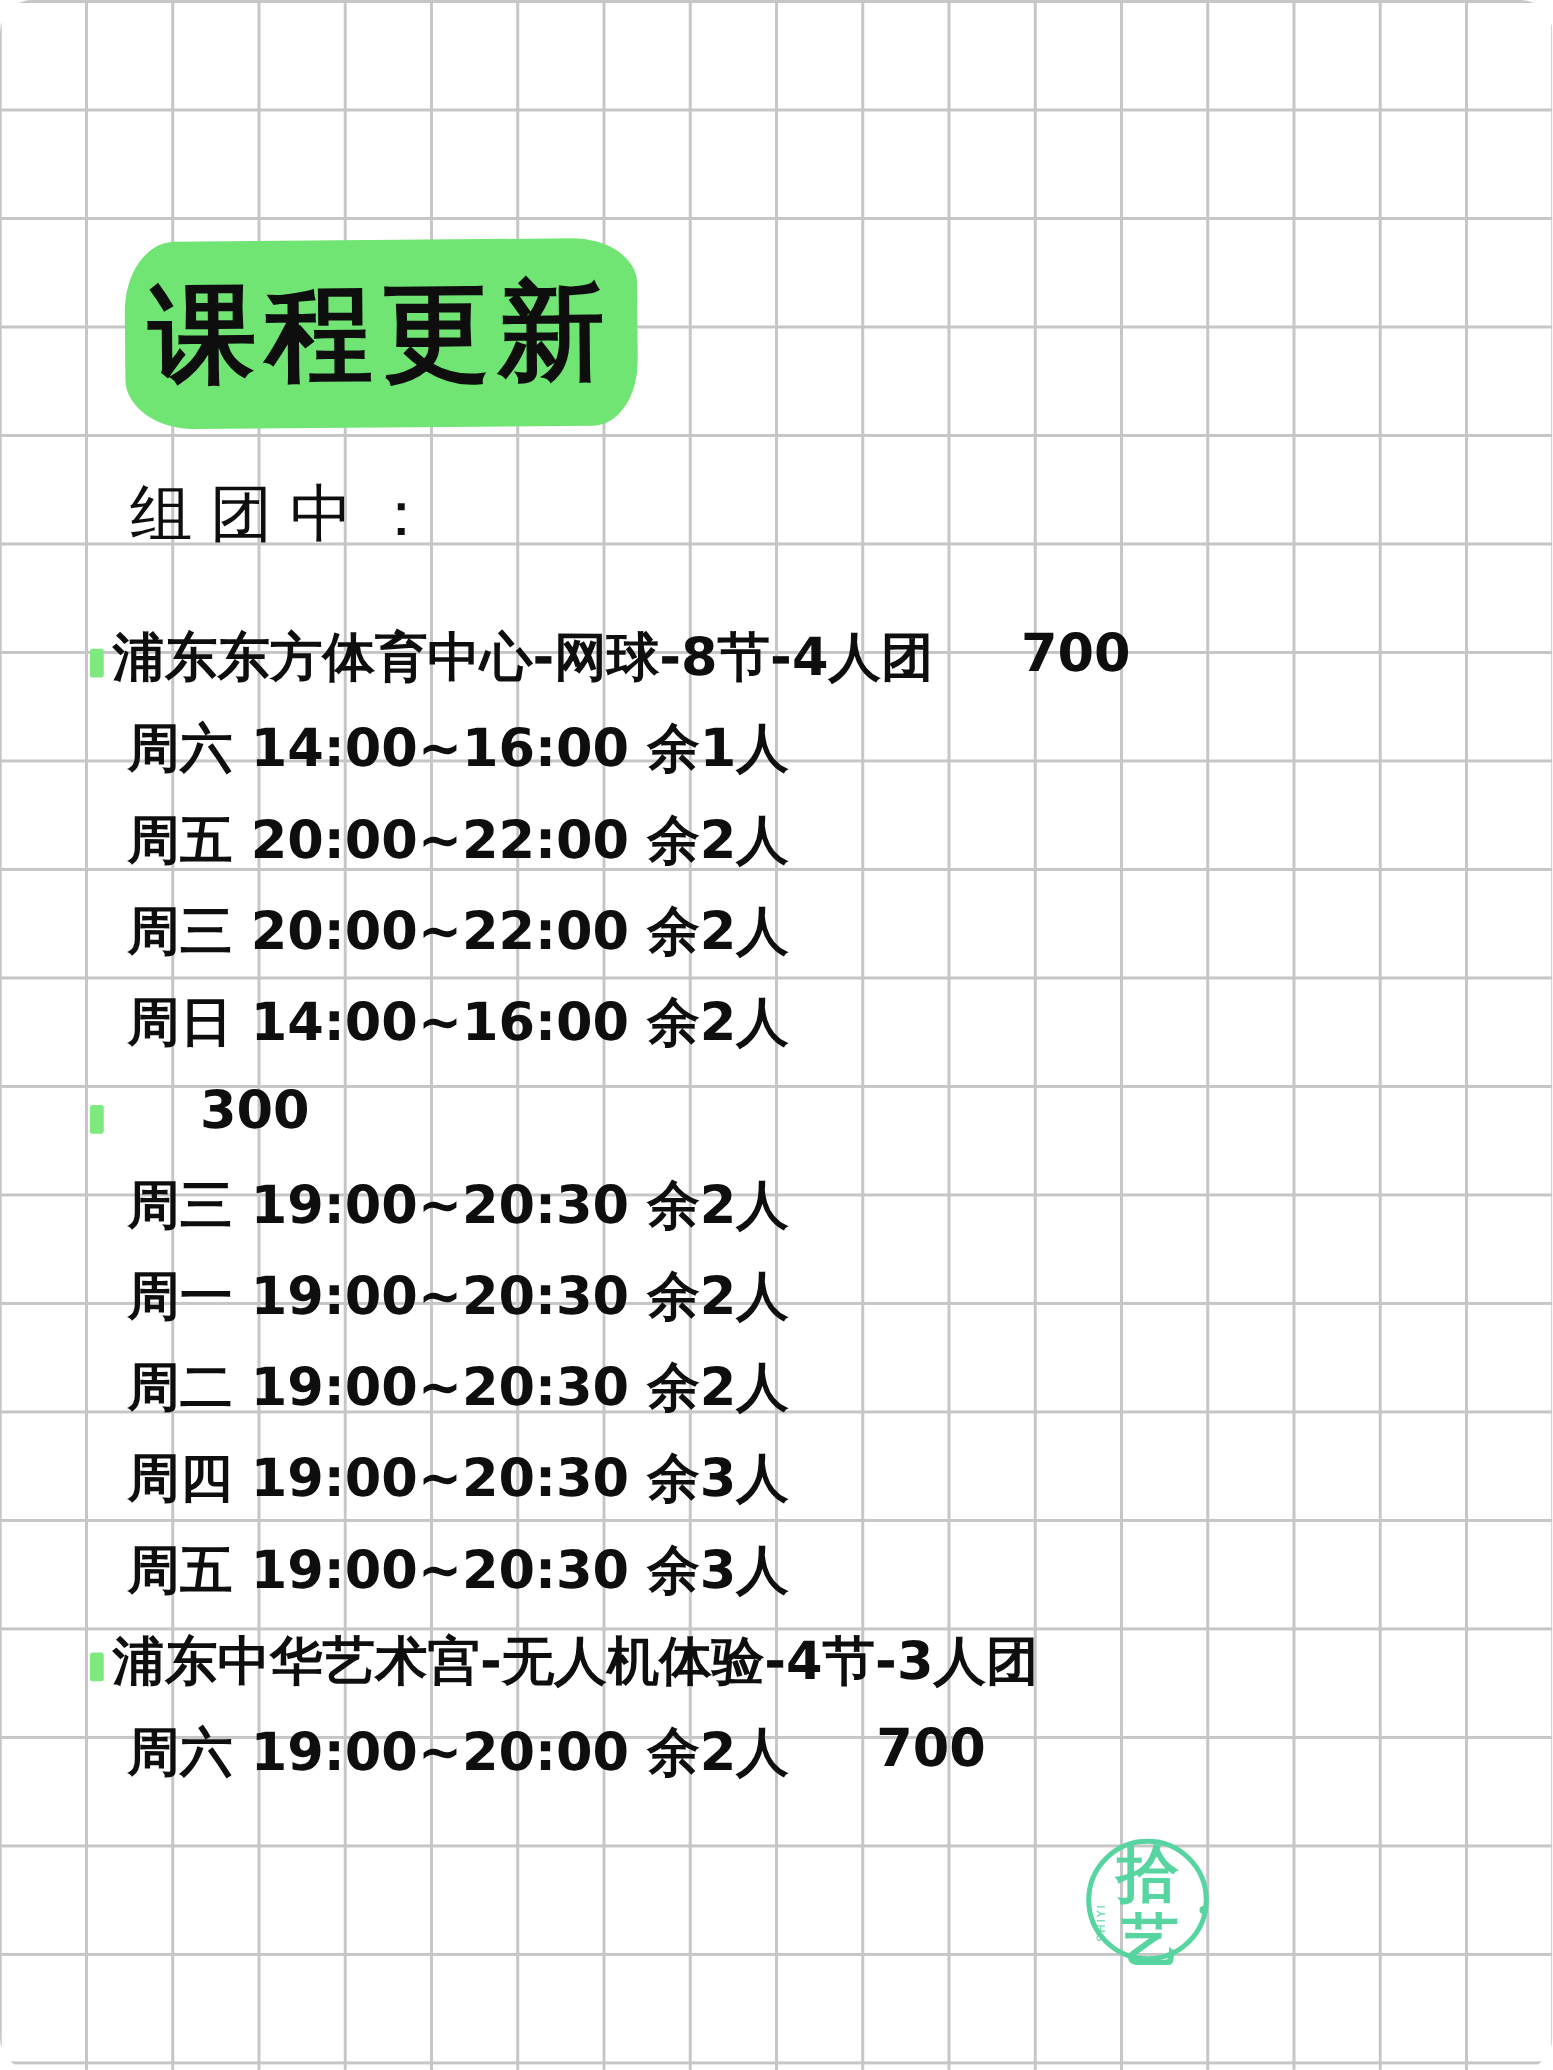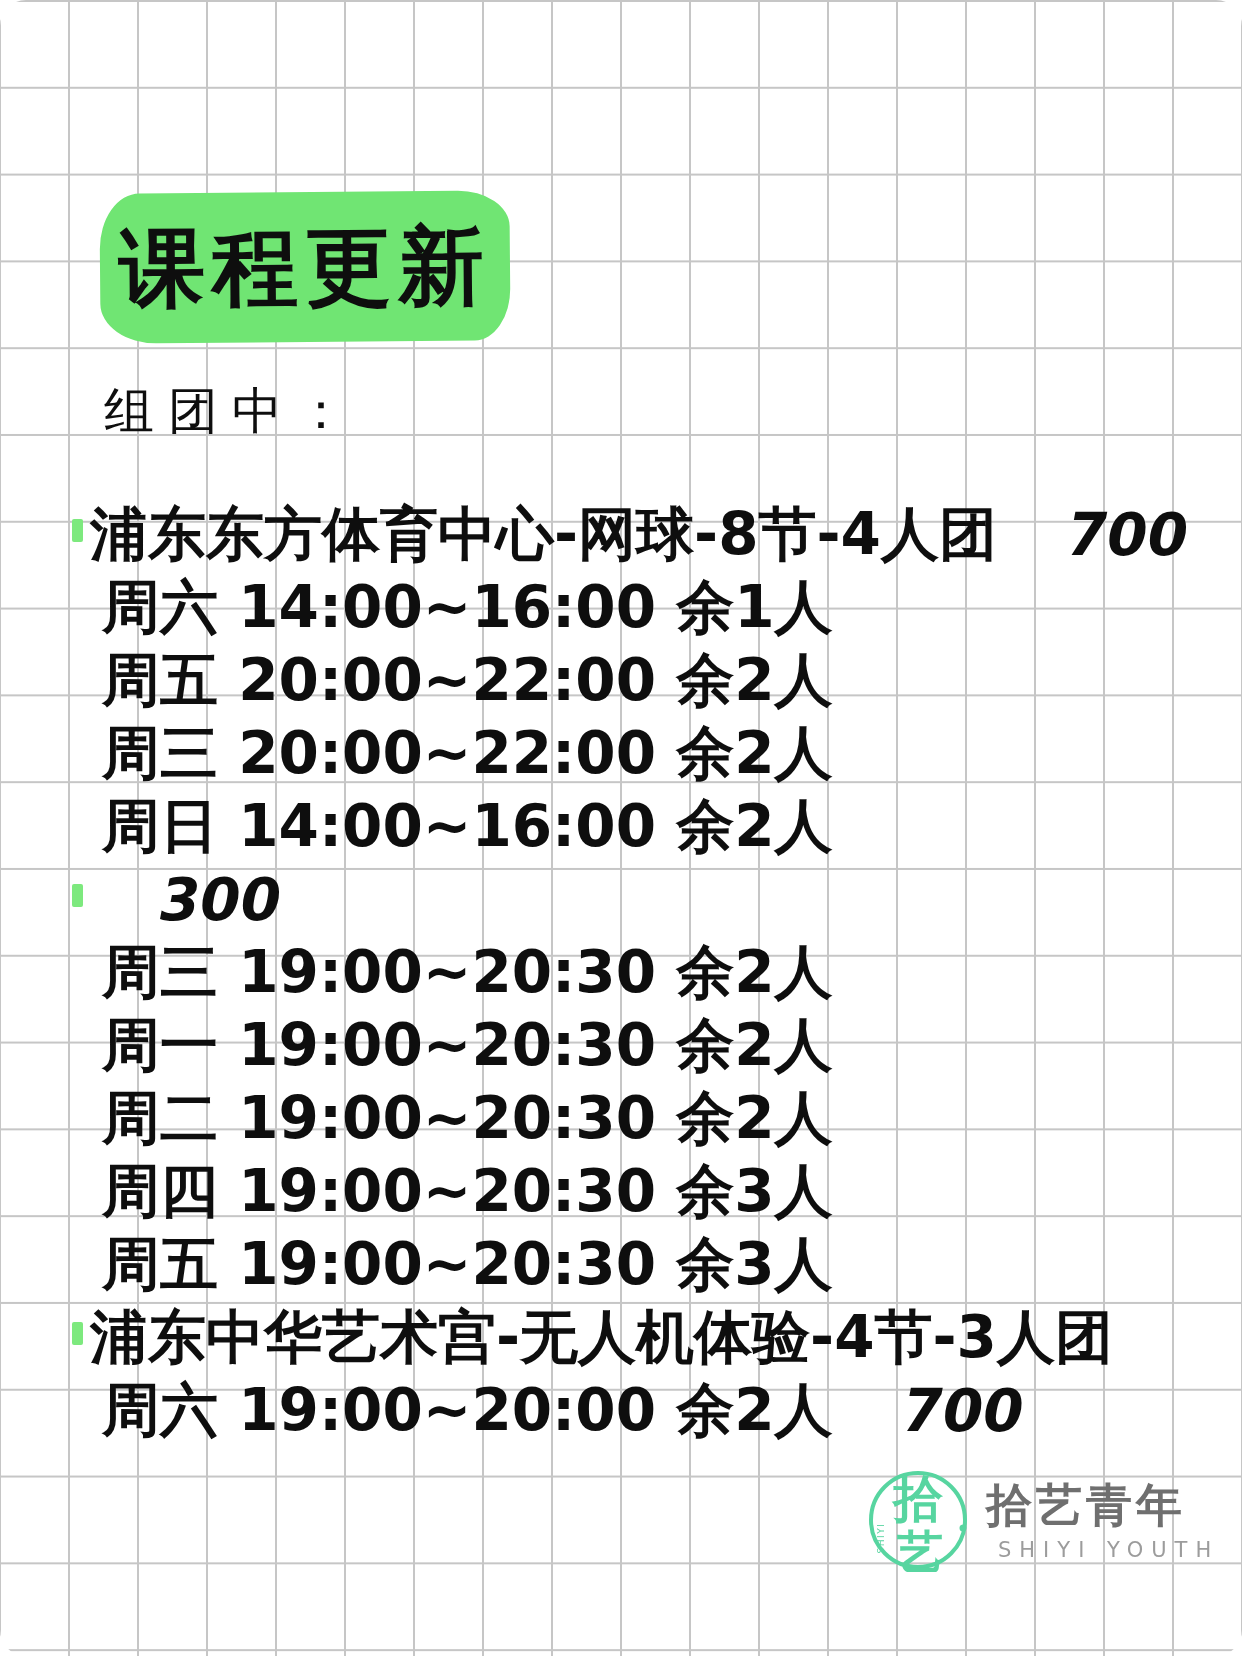--- a/index.html
+++ b/index.html
@@ -27,30 +27,30 @@
   .title-badge .title-text{
     font-size:86px;font-weight:900;letter-spacing:7px;line-height:1;
   }
   .subtitle{
     position:absolute;left:104px;top:378px;
     font-size:50px;font-weight:400;letter-spacing:14px;
   }
   .course-list{position:absolute;left:0;top:498px;width:1242px;}
   .line{
     position:relative;height:73px;
-    display:flex;align-items:center;
-    font-size:58px;font-weight:800;white-space:nowrap;
+    display:flex;
+    font-size:42px;font-weight:800;white-space:nowrap;
   }
   .course-header{padding-left:90px;}
   .session{padding-left:102px;}
   .bullet{
     position:absolute;left:72px;top:21px;width:11px;height:23px;
     background:#7de97e;border-radius:2px;
   }
-  .price{margin-left:70px;font-style:italic;}
+  .price{margin-left:70px;}
   .logo{position:absolute;left:860px;top:1458px;display:flex;}
   .logo-mark{flex:0 0 auto;}
   .logo-text{margin-left:6px;}
   .logo-zh{
     margin-top:24px;font-size:46px;color:#6f6f6f;
     font-weight:600;letter-spacing:4px;line-height:1;
   }
   .logo-en{
     margin-top:12px;margin-left:12px;font-size:21px;color:#9c9c9c;
     font-weight:500;letter-spacing:8px;line-height:1;
@@ -115,19 +115,15 @@
     </div>
 
   <div class="logo">
     <svg class="logo-mark" width="120" height="132" viewBox="0 0 120 132" xmlns="http://www.w3.org/2000/svg">
       <circle cx="58" cy="62" r="47" fill="none" stroke="#57d5a0" stroke-width="4"></circle>
       <circle cx="103" cy="70" r="3.5" fill="#57d5a0"></circle>
       <text x="58" y="58" font-size="50" font-weight="bold" fill="#57d5a0" text-anchor="middle">拾</text>
       <text x="60" y="110" font-size="46" font-weight="bold" fill="#57d5a0" text-anchor="middle">艺</text>
       <text x="24" y="80" font-size="9" fill="#57d5a0" letter-spacing="1.5" transform="rotate(-90 24 80)" text-anchor="middle">SHIYI</text>
     </svg>
-    <div class="logo-text">
-      <div class="logo-zh">拾艺青年</div>
-      <div class="logo-en">SHIYI YOUTH</div>
-    </div>
   </div>
 
 </div>
 
 </body></html>

